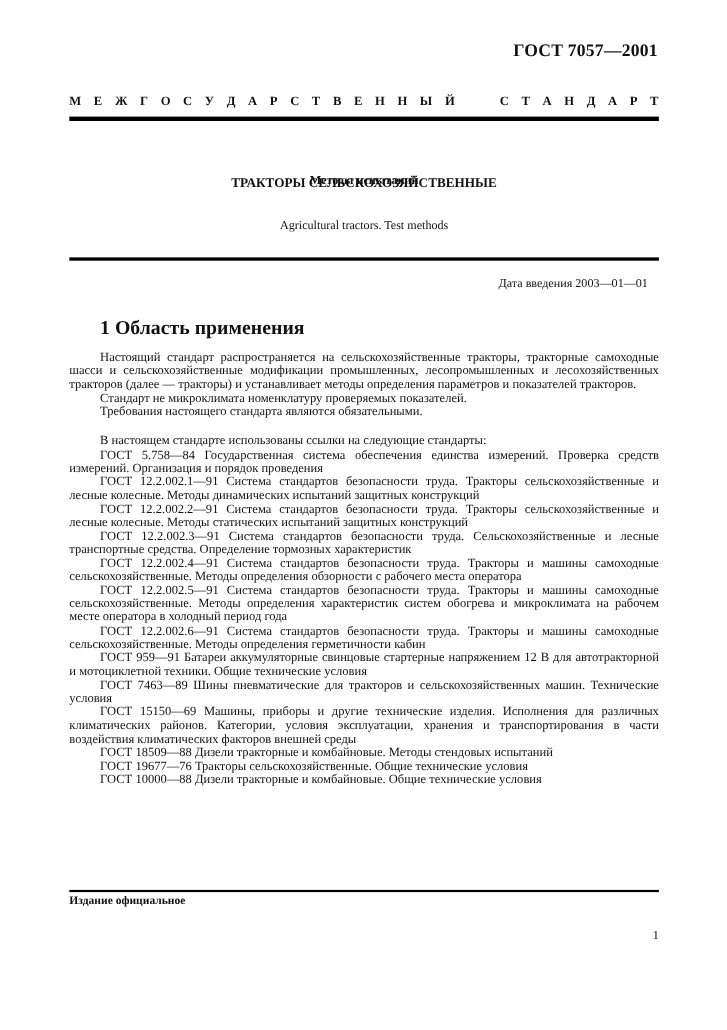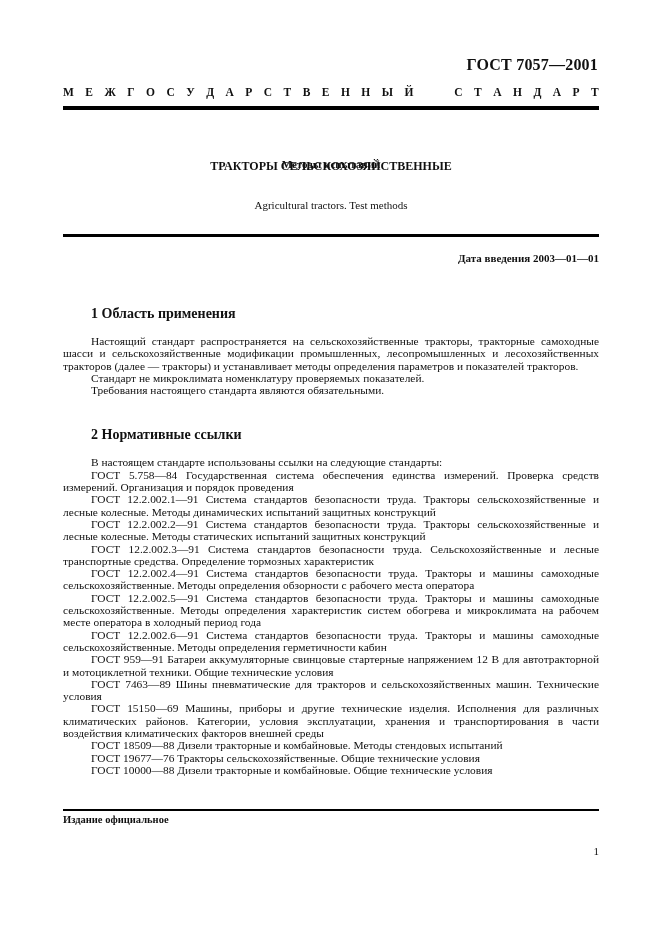--- a/index.html
+++ b/index.html
@@ -12,21 +12,21 @@
       height: 936px;
       position: relative;
       overflow: hidden;
       font-family: "Liberation Serif", "DejaVu Serif", serif;
       color: #111111;
     }
     .abs { position: absolute; }
 
     .doc-number {
       right: 63px;
-      top: 56px;
+      top: 38px;
       font-size: 16px;
       font-weight: bold;
       letter-spacing: 0.2px;
     }
     .interstate {
       left: 63px;
       width: 536px;
       top: 86px;
       font-size: 11.5px;
       font-weight: bold;
@@ -59,36 +59,36 @@
       text-align: center;
       font-size: 11px;
       font-weight: bold;
     }
     .title-en {
       left: 63px; width: 536px; top: 199px;
       text-align: center;
       font-size: 11px;
     }
     .intro-date {
-      right: 62px; top: 252px;
+      right: 72px; top: 252px;
       font-size: 11px;
-      font-weight: bold;
+      font-weight: normal;
     }
 
     .content {
       left: 63px;
       width: 536px;
       top: 290px;
       font-size: 11.4px;
       line-height: 12.3px;
     }
     .section-title {
-      font-size: 14px;
+      font-size: 18px;
       font-weight: bold;
-      margin: 16px 0 13px 28px;
+      margin: 0 0 13px 28px;
       line-height: 16px;
     }
     .para {
       text-align: justify;
       text-indent: 28px;
       margin: 0;
     }
     .section-gap { height: 15px; }
 
     .footer-label {
@@ -150,21 +150,20 @@
   <section>
     <div class="section-title">1 Область применения</div>
     <p class="para">Настоящий стандарт распространяется на сельскохозяйственные тракторы, тракторные самоходные шасси и сельскохозяйственные модификации промышленных, лесопромышленных и лесохозяйственных тракторов (далее — тракторы) и устанавливает методы определения параметров и показателей тракторов.</p>
     <p class="para">Стандарт не микроклимата номенклатуру проверяемых показателей.</p>
     <p class="para">Требования настоящего стандарта являются обязательными.</p>
   </section>
 
   <div class="section-gap"></div>
 
   <section>
-    <div class="section-title">2 Нормативные ссылки</div>
     <p class="para">В настоящем стандарте использованы ссылки на следующие стандарты:</p>
     <p class="para">ГОСТ 5.758—84 Государственная система обеспечения единства измерений. Проверка средств измерений. Организация и порядок проведения</p>
     <p class="para">ГОСТ 12.2.002.1—91 Система стандартов безопасности труда. Тракторы сельскохозяйственные и лесные колесные. Методы динамических испытаний защитных конструкций</p>
     <p class="para">ГОСТ 12.2.002.2—91 Система стандартов безопасности труда. Тракторы сельскохозяйственные и лесные колесные. Методы статических испытаний защитных конструкций</p>
     <p class="para">ГОСТ 12.2.002.3—91 Система стандартов безопасности труда. Сельскохозяйственные и лесные транспортные средства. Определение тормозных характеристик</p>
     <p class="para">ГОСТ 12.2.002.4—91 Система стандартов безопасности труда. Тракторы и машины самоходные сельскохозяйственные. Методы определения обзорности с рабочего места оператора</p>
     <p class="para">ГОСТ 12.2.002.5—91 Система стандартов безопасности труда. Тракторы и машины самоходные сельскохозяйственные. Методы определения характеристик систем обогрева и микроклимата на рабочем месте оператора в холодный период года</p>
     <p class="para">ГОСТ 12.2.002.6—91 Система стандартов безопасности труда. Тракторы и машины самоходные сельскохозяйственные. Методы определения герметичности кабин</p>
     <p class="para">ГОСТ 959—91 Батареи аккумуляторные свинцовые стартерные напряжением 12 В для автотракторной и мотоциклетной техники. Общие технические условия</p>
     <p class="para">ГОСТ 7463—89 Шины пневматические для тракторов и сельскохозяйственных машин. Технические условия</p>

